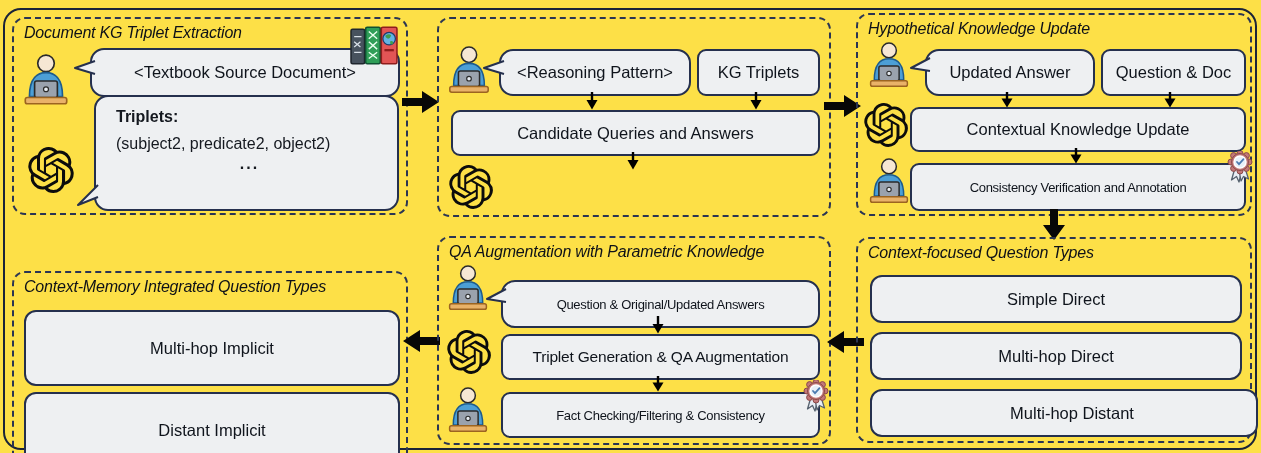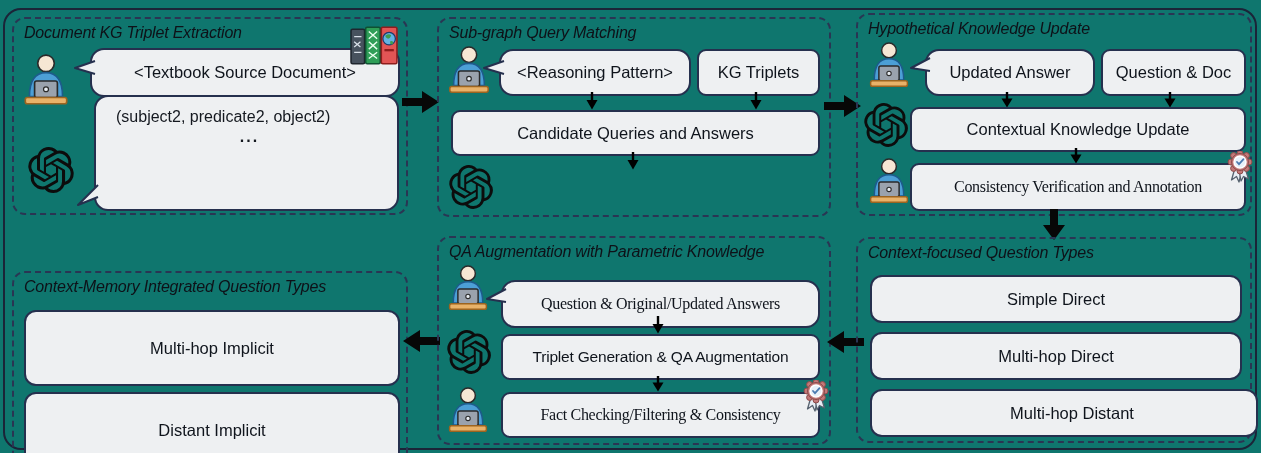--- a/index.html
+++ b/index.html
@@ -1,28 +1,28 @@
 <!DOCTYPE html>
 <html><head>
 <meta charset="utf-8">
 <style>
   html,body{margin:0;padding:0;background:#ffffff;}
-  .canvas{position:relative;width:1261px;height:453px;background:#0f766e;overflow:hidden;
+  .canvas{position:relative;width:1261px;height:453px;background:#fde047;overflow:hidden;
           font-family:"Liberation Sans","DejaVu Sans",sans-serif;color:#14181f;}
   .outer-frame{position:absolute;left:3px;top:8px;width:1250px;height:438px;
                border:2.5px solid #1b2438;border-radius:18px;}
   .panel{position:absolute;border:2px dashed #2a3553;border-radius:13px;background:transparent;}
   .panel-title{position:absolute;left:10px;top:5px;font-style:italic;font-size:16px;
                color:#0e1118;white-space:nowrap;letter-spacing:-0.2px;}
   .box,.bubble{position:absolute;background:#eef0f2;border:2px solid #25304e;
                display:flex;align-items:center;justify-content:center;text-align:center;
                font-size:16.5px;color:#0f141c;}
   .box{border-radius:9px;}
   .bubble{border-radius:14px;}
-  .long{font-size:16px;letter-spacing:-0.3px;font-family:Liberation Serif, serif;}
+  .long{font-size:13px;letter-spacing:-0.3px;}
   .mid{font-size:15.5px;letter-spacing:-0.2px;}
   .tail{position:absolute;width:22px;height:22px;left:-18px;}
   .tail svg{display:block;}
   .icon{position:absolute;}
   .mini-arrow{position:absolute;width:14px;height:18px;}
   .big-arrow{position:absolute;}
   .flip{transform:scaleX(-1);}
   .triplets-body{position:absolute;left:80px;top:76px;width:305px;height:116px;
                  background:#eef0f2;border:2px solid #25304e;border-radius:14px;
                  padding:6px 14px 4px 20px;box-sizing:border-box;font-size:16px;line-height:27px;}
@@ -76,33 +76,33 @@
           <path fill="#0c0c0c" d="M22.2819 9.8211a5.9847 5.9847 0 0 0-.5157-4.9108 6.0462 6.0462 0 0 0-6.5098-2.9A6.0651 6.0651 0 0 0 4.9807 4.1818a5.9847 5.9847 0 0 0-3.9977 2.9 6.0462 6.0462 0 0 0 .7427 7.0966 5.98 5.98 0 0 0 .511 4.9107 6.051 6.051 0 0 0 6.5146 2.9001A5.9847 5.9847 0 0 0 13.2599 24a6.0557 6.0557 0 0 0 5.7718-4.2058 5.9894 5.9894 0 0 0 3.9977-2.9001 6.0557 6.0557 0 0 0-.7475-7.0729zm-9.022 12.6081a4.4755 4.4755 0 0 1-2.8764-1.0408l.1419-.0804 4.7783-2.7582a.7948.7948 0 0 0 .3927-.6813v-6.7369l2.02 1.1686a.071.071 0 0 1 .038.052v5.5826a4.504 4.504 0 0 1-4.4945 4.4944zm-9.6607-4.1254a4.4708 4.4708 0 0 1-.5346-3.0137l.142.0852 4.783 2.7582a.7712.7712 0 0 0 .7806 0l5.8428-3.3685v2.3324a.0804.0804 0 0 1-.0332.0615L9.74 19.9502a4.4992 4.4992 0 0 1-6.1408-1.6464zM2.3408 7.8956a4.485 4.485 0 0 1 2.3655-1.9728V11.6a.7664.7664 0 0 0 .3879.6765l5.8144 3.3543-2.0201 1.1685a.0757.0757 0 0 1-.071 0l-4.8303-2.7865A4.504 4.504 0 0 1 2.3408 7.8956zm16.5963 3.8558L13.1038 8.364 15.1192 7.2a.0757.0757 0 0 1 .071 0l4.8303 2.7913a4.4944 4.4944 0 0 1-.6765 8.1042v-5.6772a.79.79 0 0 0-.407-.667zm2.0107-3.0231l-.142-.0852-4.7735-2.7818a.7759.7759 0 0 0-.7854 0L9.409 9.2297V6.8974a.0662.0662 0 0 1 .0284-.0615l4.8303-2.7866a4.4992 4.4992 0 0 1 6.6802 4.66zM8.3065 12.863l-2.02-1.1638a.0804.0804 0 0 1-.038-.0567V6.0742a4.4992 4.4992 0 0 1 7.3757-3.4537l-.142.0805L8.704 5.459a.7948.7948 0 0 0-.3927.6813zm1.0976-2.3654l2.602-1.4998 2.6069 1.4998v2.9994l-2.5974 1.4997-2.6067-1.4997z"></path>
         </svg>
     </div>
 
     <div class="triplets-body">
       <span class="tail" style="left:-19px;bottom:6px;top:auto;">
           <svg width="22" height="26" viewBox="0 0 22 26">
             <path d="M21 4 L1 24 L21 16" fill="#eef0f2" stroke="#25304e" stroke-width="2" stroke-linejoin="round"></path>
           </svg>
         </span>
+      <div class="bold">Triplets:</div>
       <div>(subject2, predicate2, object2)</div>
       <div class="ellipsis-row">...</div>
     </div>
   </div>
 
   <div class="big-arrow" style="left:402px;top:89px;">
     <svg width="38" height="26" viewBox="0 0 38 26">
         <polygon points="0,9 20,9 20,2 37,13 20,24 20,17 0,17" fill="#070707"></polygon>
       </svg>
   </div>
 
   <div class="panel" style="left:437px;top:17px;width:390px;height:196px;">
-    <div class="panel-title">Sub-graph Query Matching</div>
 
     <div class="icon" style="left:6px;top:26px;">
       <svg width="48" height="54" viewBox="0 0 50 56">
         <circle cx="25" cy="10" r="8" fill="#f6e7d4" stroke="#2a2a2a" stroke-width="1.6"></circle>
         <path d="M9 42 C9 24 17 19 25 19 C33 19 41 24 41 42 Z" fill="#4c9fd6" stroke="#1d5b8c" stroke-width="1.6"></path>
         <rect x="14" y="27" width="22" height="16" rx="2" fill="#9aa2ad" stroke="#2a2a2a" stroke-width="1.6"></rect>
         <circle cx="25" cy="35" r="2.4" fill="#e8edf2" stroke="#2a2a2a" stroke-width="1.2"></circle>
         <rect x="5" y="43" width="40" height="6" rx="2" fill="#e9b269" stroke="#9c6420" stroke-width="1.6"></rect>
       </svg>
     </div>

